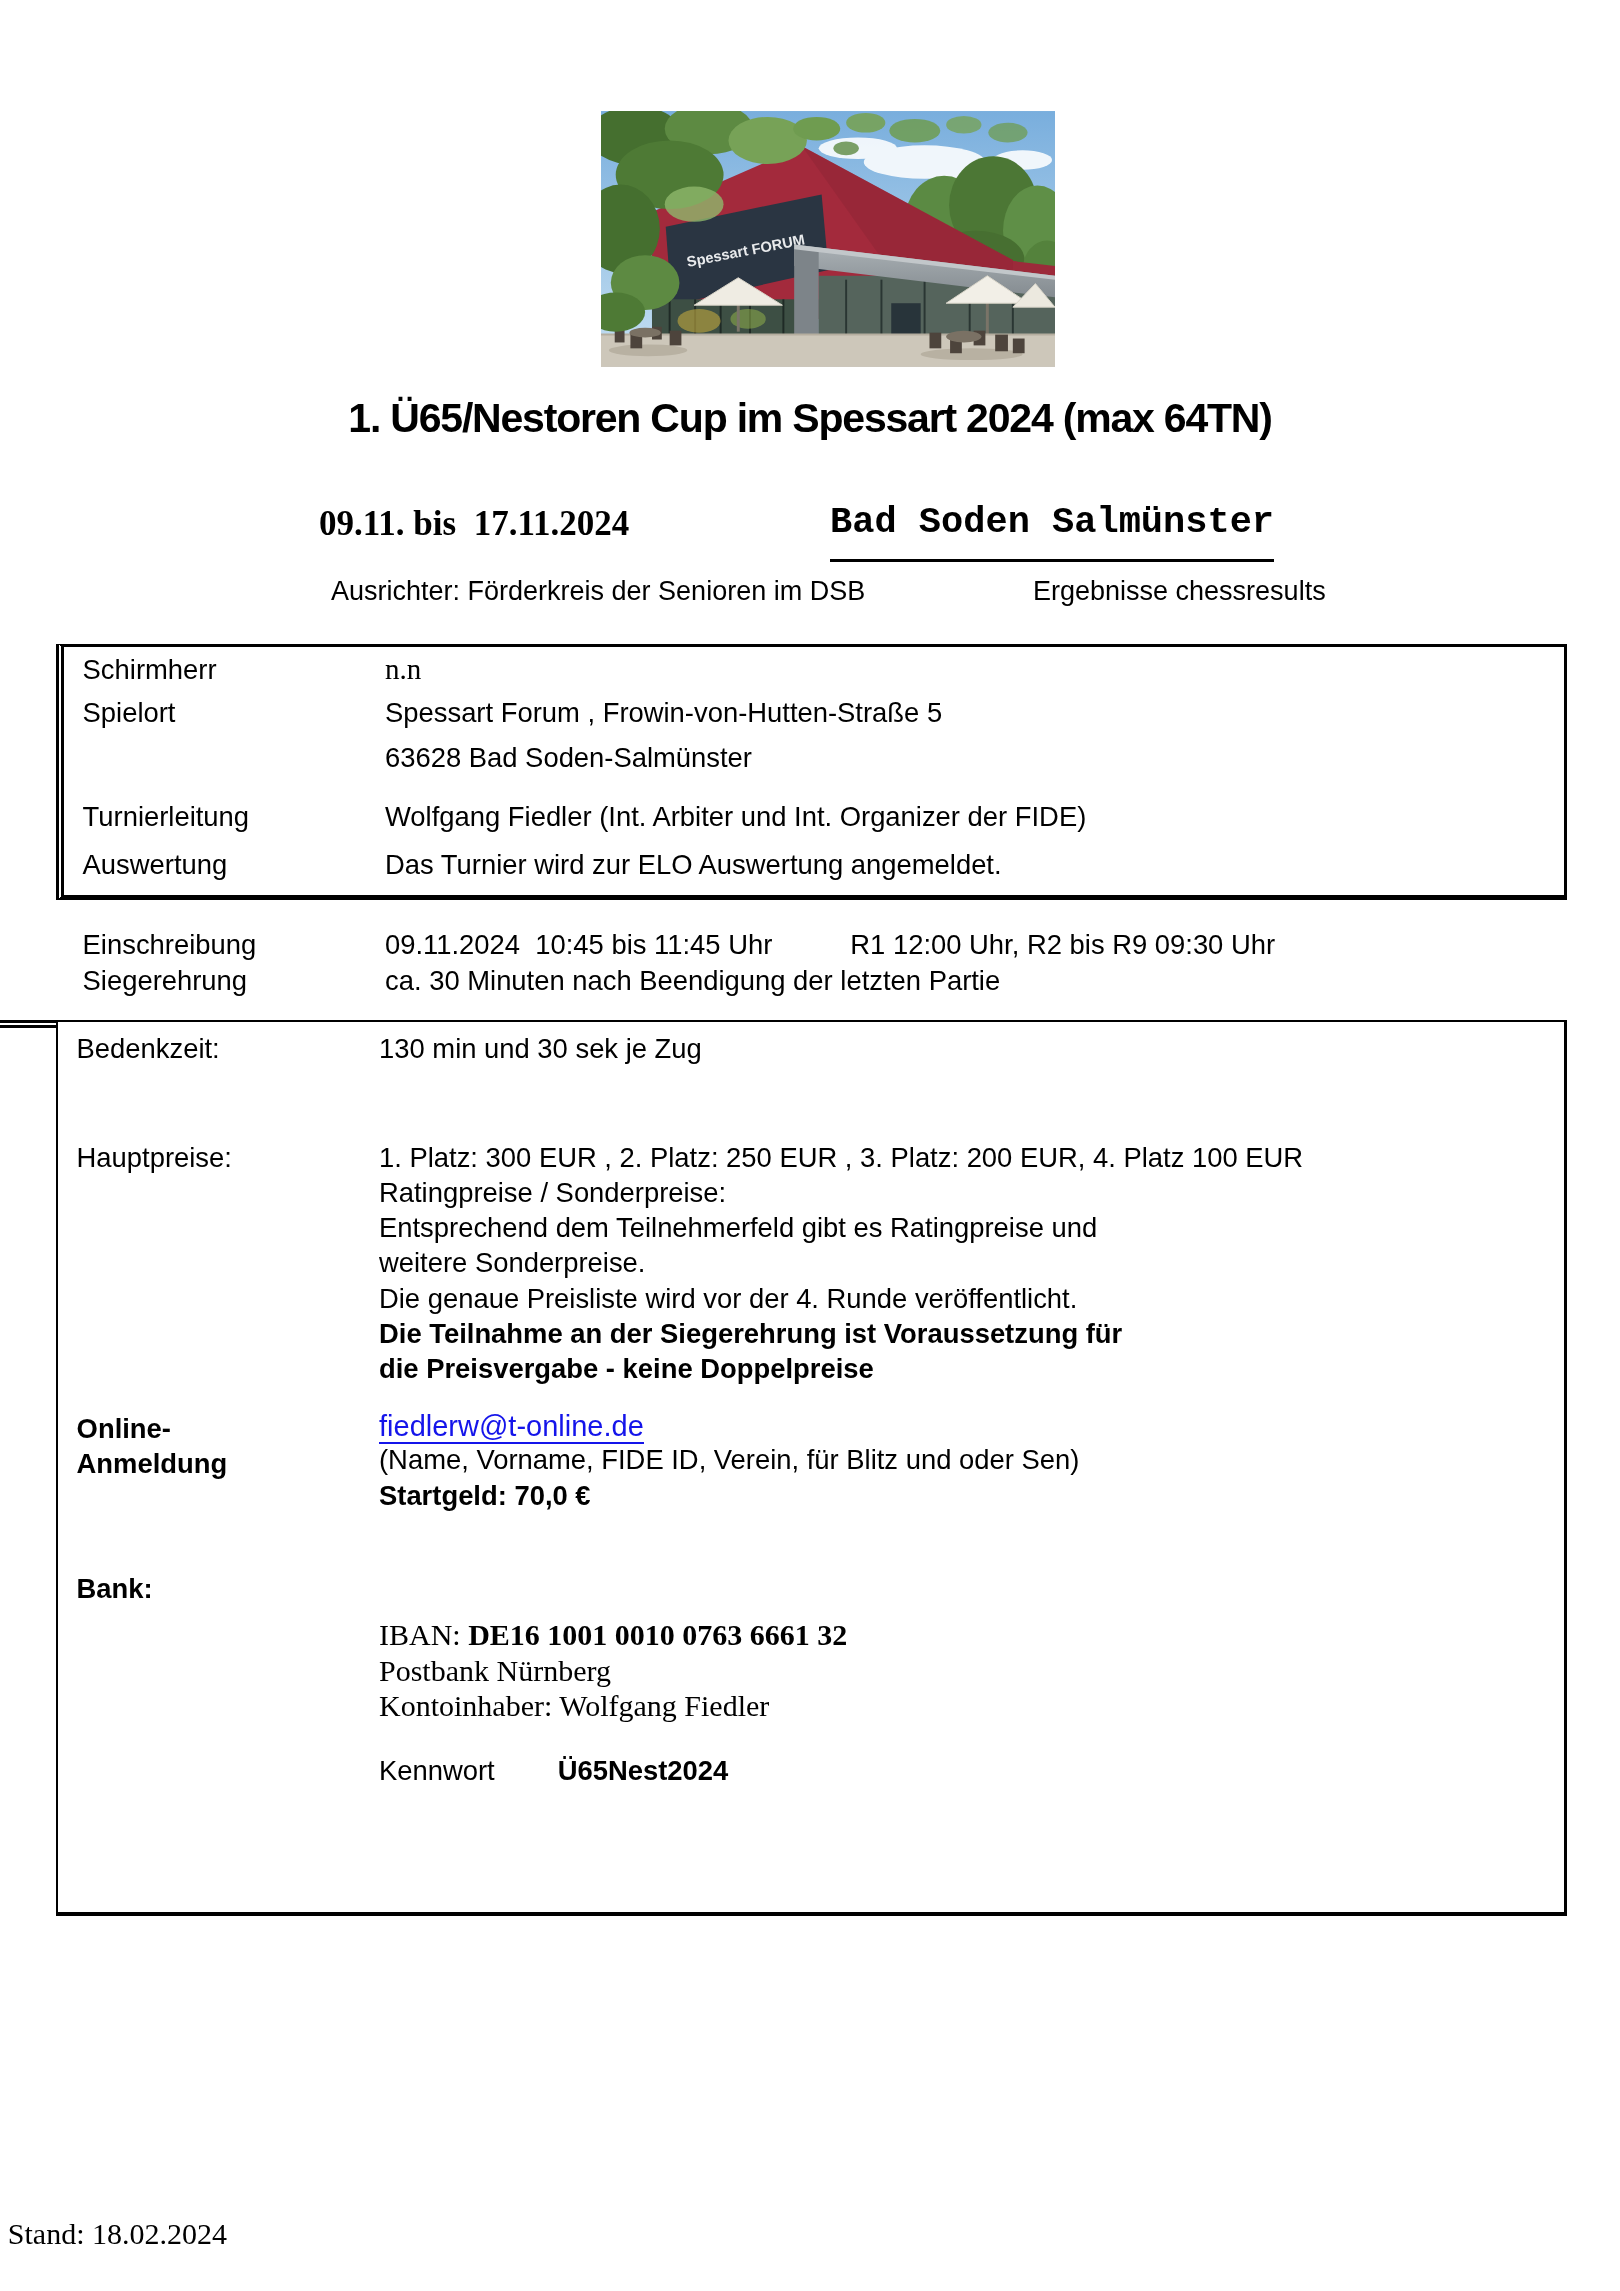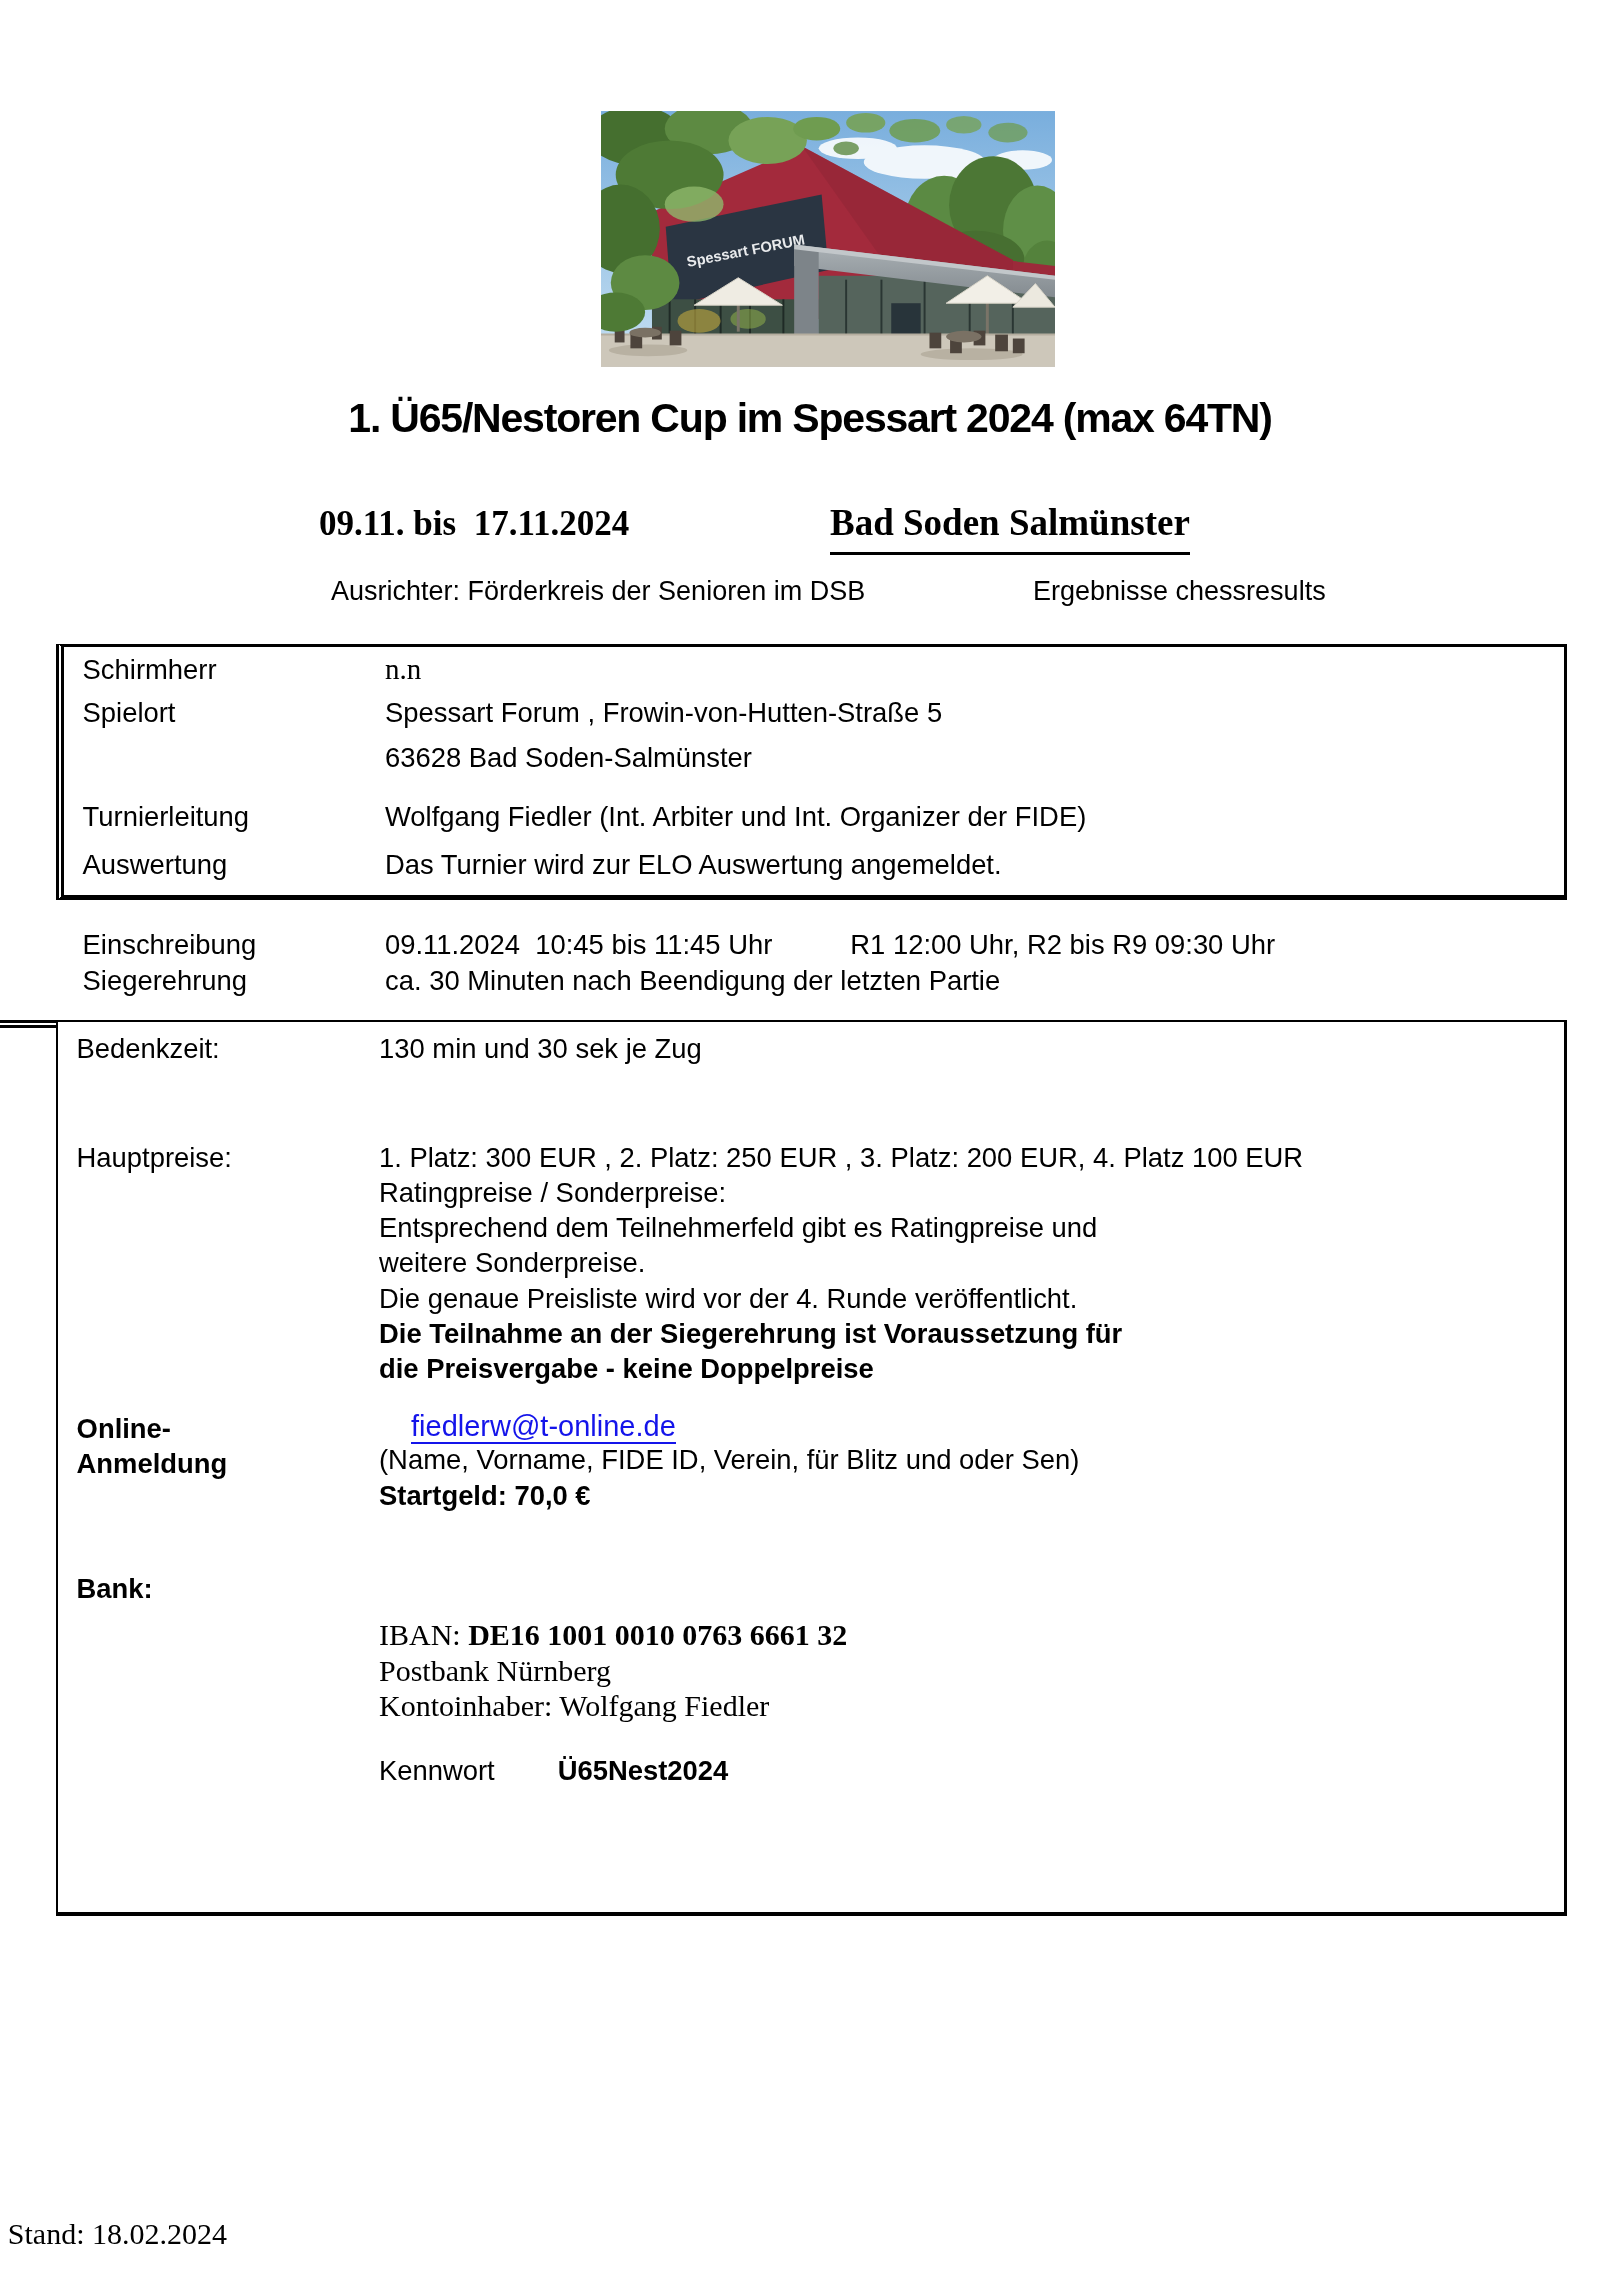--- a/index.html
+++ b/index.html
@@ -6,22 +6,22 @@
   .page{position:relative;width:1620px;height:2292px;background:#ffffff;
         font-family:"Liberation Sans",sans-serif;color:#000;overflow:hidden;}
   .abs{position:absolute;line-height:1.12;white-space:pre;}
   .sans{font-size:27.4px;}
   .sans25{font-size:27px;}
   .serif{font-family:"Liberation Serif",serif;font-size:30px;}
   .serif30{font-family:"Liberation Serif",serif;font-size:29px;}
   .b{font-weight:bold;}
   .title{left:0;top:396px;width:1620px;text-align:center;font-size:41px;font-weight:bold;letter-spacing:-1.2px;}
   .date{left:319px;top:504px;font-family:"Liberation Serif",serif;font-size:35px;font-weight:bold;}
-  .loc{left:830px;top:502px;font-family:Liberation Serif, serif;font-size:37px;font-weight:bold;
-       border-bottom:3.9px solid #000;padding-bottom:9px;}
+  .loc{left:830px;top:502px;font-family:Liberation Mono, monospace;font-size:37px;font-weight:bold;
+       border-bottom:3.9px solid #000;padding-bottom:16px;}
   .box1{left:56px;top:644px;width:1511px;height:256px;box-sizing:border-box;
         border-top:3.9px solid #000;border-right:3.9px solid #000;border-bottom:5.9px solid #000;
         border-left:8.8px double #000;}
   .box2{left:56px;top:1020px;width:1511px;height:896px;box-sizing:border-box;
         border-top:2.9px solid #000;border-right:3.9px solid #000;border-bottom:4.9px solid #000;
         border-left:2.9px solid #000;}
   .hline{background:#000;height:2.9px;}
   .lbl{left:18.6px;}
   .val{left:321px;}
   a.email{color:#1414ea;text-decoration:none;border-bottom:2.9px solid #1414ea;font-size:29px;}
@@ -170,21 +170,21 @@
     <div class="abs sans val" style="top:121px;">1. Platz: 300 EUR , 2. Platz: 250 EUR , 3. Platz: 200 EUR, 4. Platz 100 EUR</div>
     <div class="abs sans val" style="top:156px;">Ratingpreise / Sonderpreise:</div>
     <div class="abs sans val" style="top:191px;">Entsprechend dem Teilnehmerfeld gibt es Ratingpreise und</div>
     <div class="abs sans val" style="top:226px;">weitere Sonderpreise.</div>
     <div class="abs sans val" style="top:262px;">Die genaue Preisliste wird vor der 4. Runde veröffentlicht.</div>
     <div class="abs sans val b" style="top:332px;">die Preisvergabe - keine Doppelpreise</div>
     <div class="abs sans val b" style="top:297px;">Die Teilnahme an der Siegerehrung ist Voraussetzung für</div>
 
     <div class="abs sans lbl b" style="top:392px;">Online-</div>
     <div class="abs sans lbl b" style="top:427px;">Anmeldung</div>
-    <div class="abs val" style="top:388px;margin-left:32px;"><a href="#" class="email">fiedlerw@t-online.de</a></div>
+    <div class="abs val" style="top:388px;"><a href="#" class="email">fiedlerw@t-online.de</a></div>
     <div class="abs sans val" style="top:423px;">(Name, Vorname, FIDE ID, Verein, für Blitz und oder Sen)</div>
     <div class="abs sans val b" style="top:459px;">Startgeld: 70,0 €</div>
 
     <div class="abs sans lbl b" style="top:552px;">Bank:</div>
     <div class="abs serif val" style="top:596px;"><span>IBAN: </span><span class="b">DE16 1001 0010 0763 6661 32</span></div>
     <div class="abs serif val" style="top:632px;">Postbank Nürnberg</div>
     <div class="abs serif val" style="top:667px;">Kontoinhaber: Wolfgang Fiedler</div>
     <div class="abs sans val" style="top:734px;"><span>Kennwort</span><span class="b" style="margin-left:63px;">Ü65Nest2024</span></div>
   </div>
 

